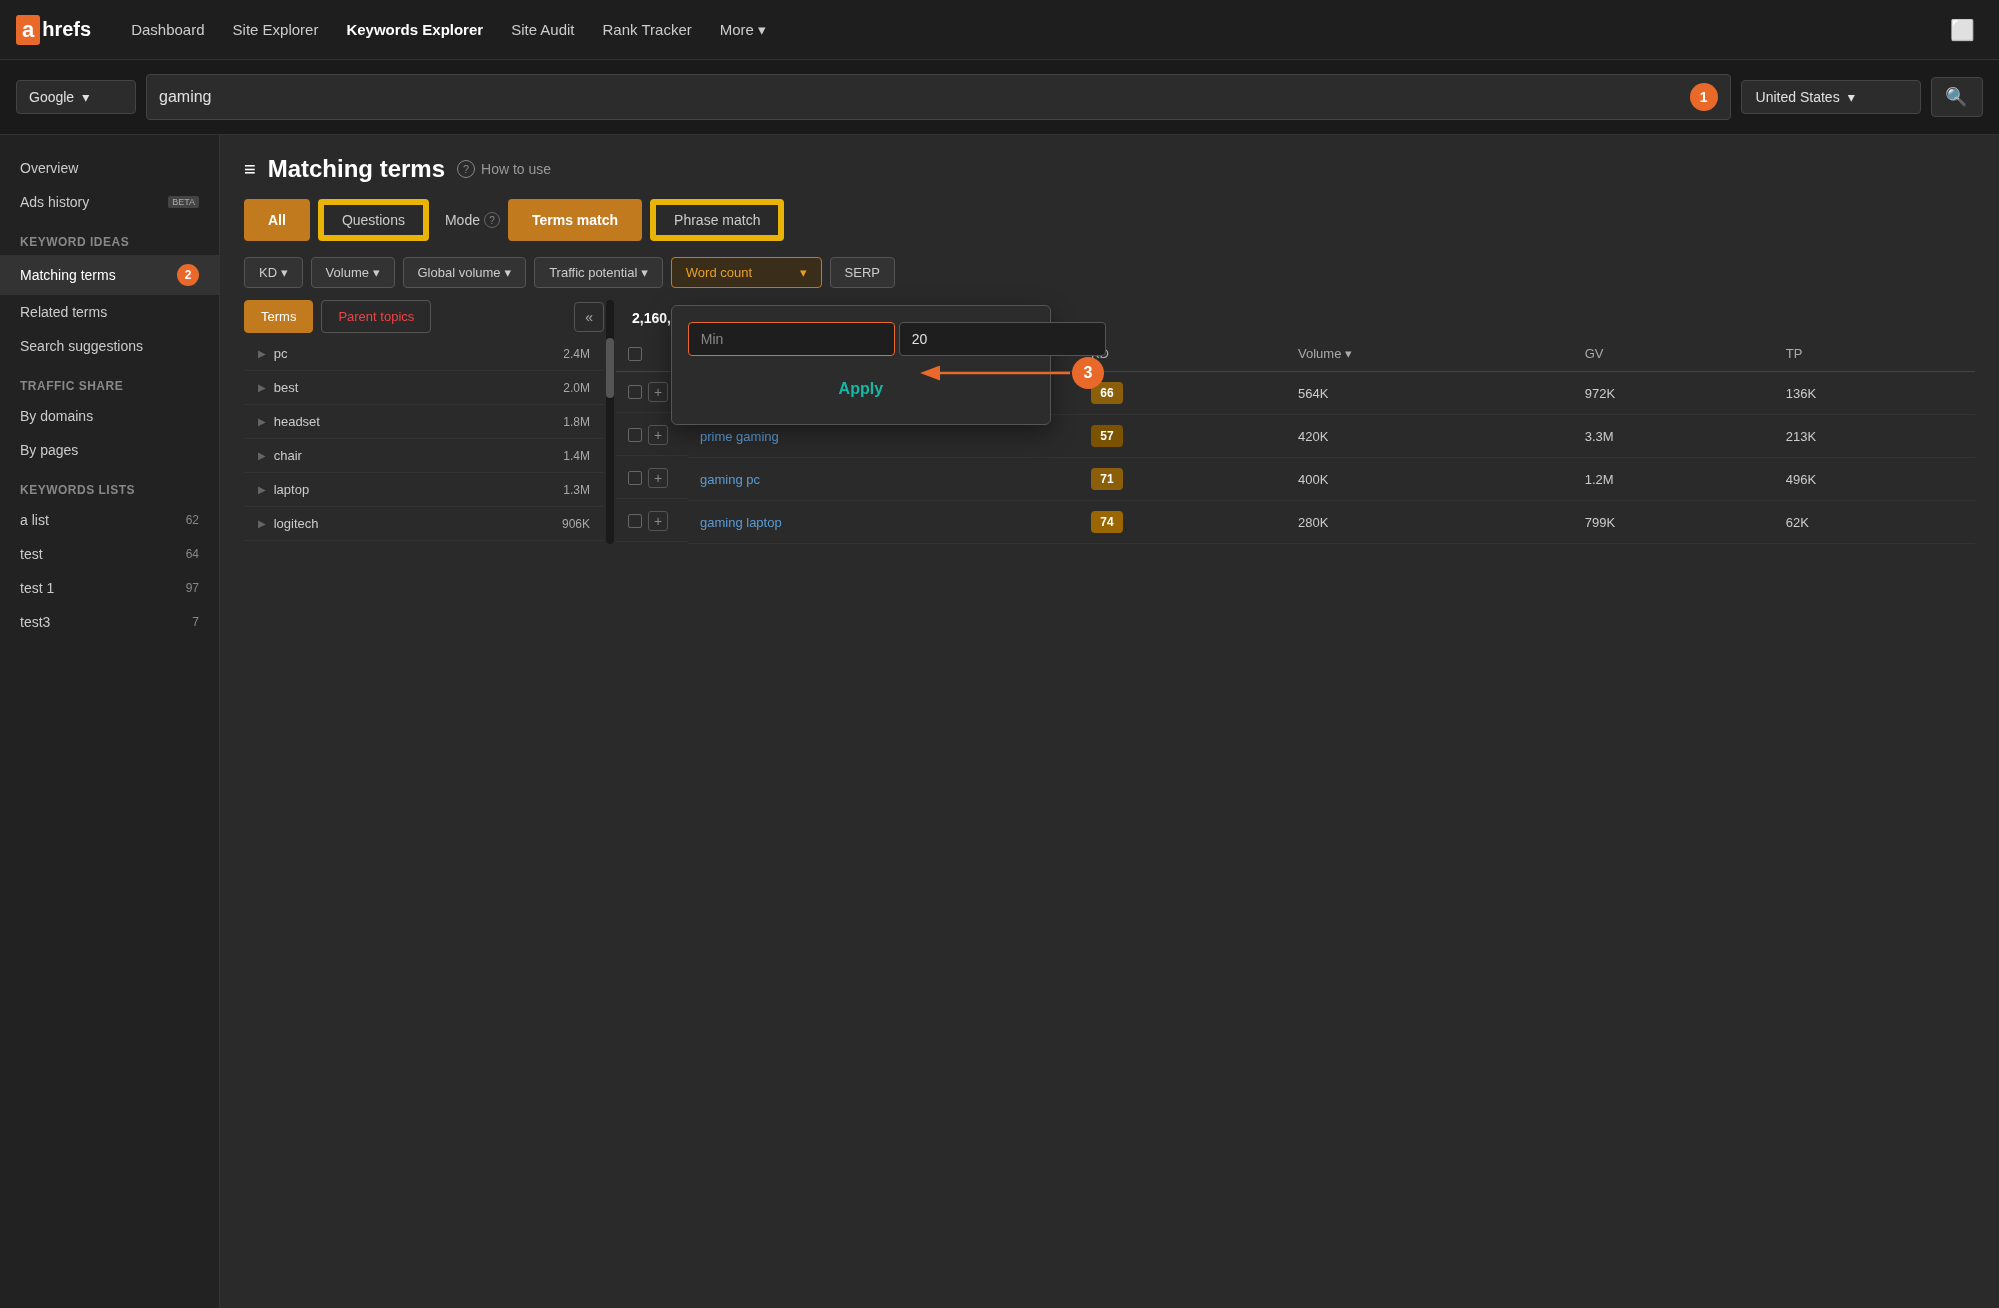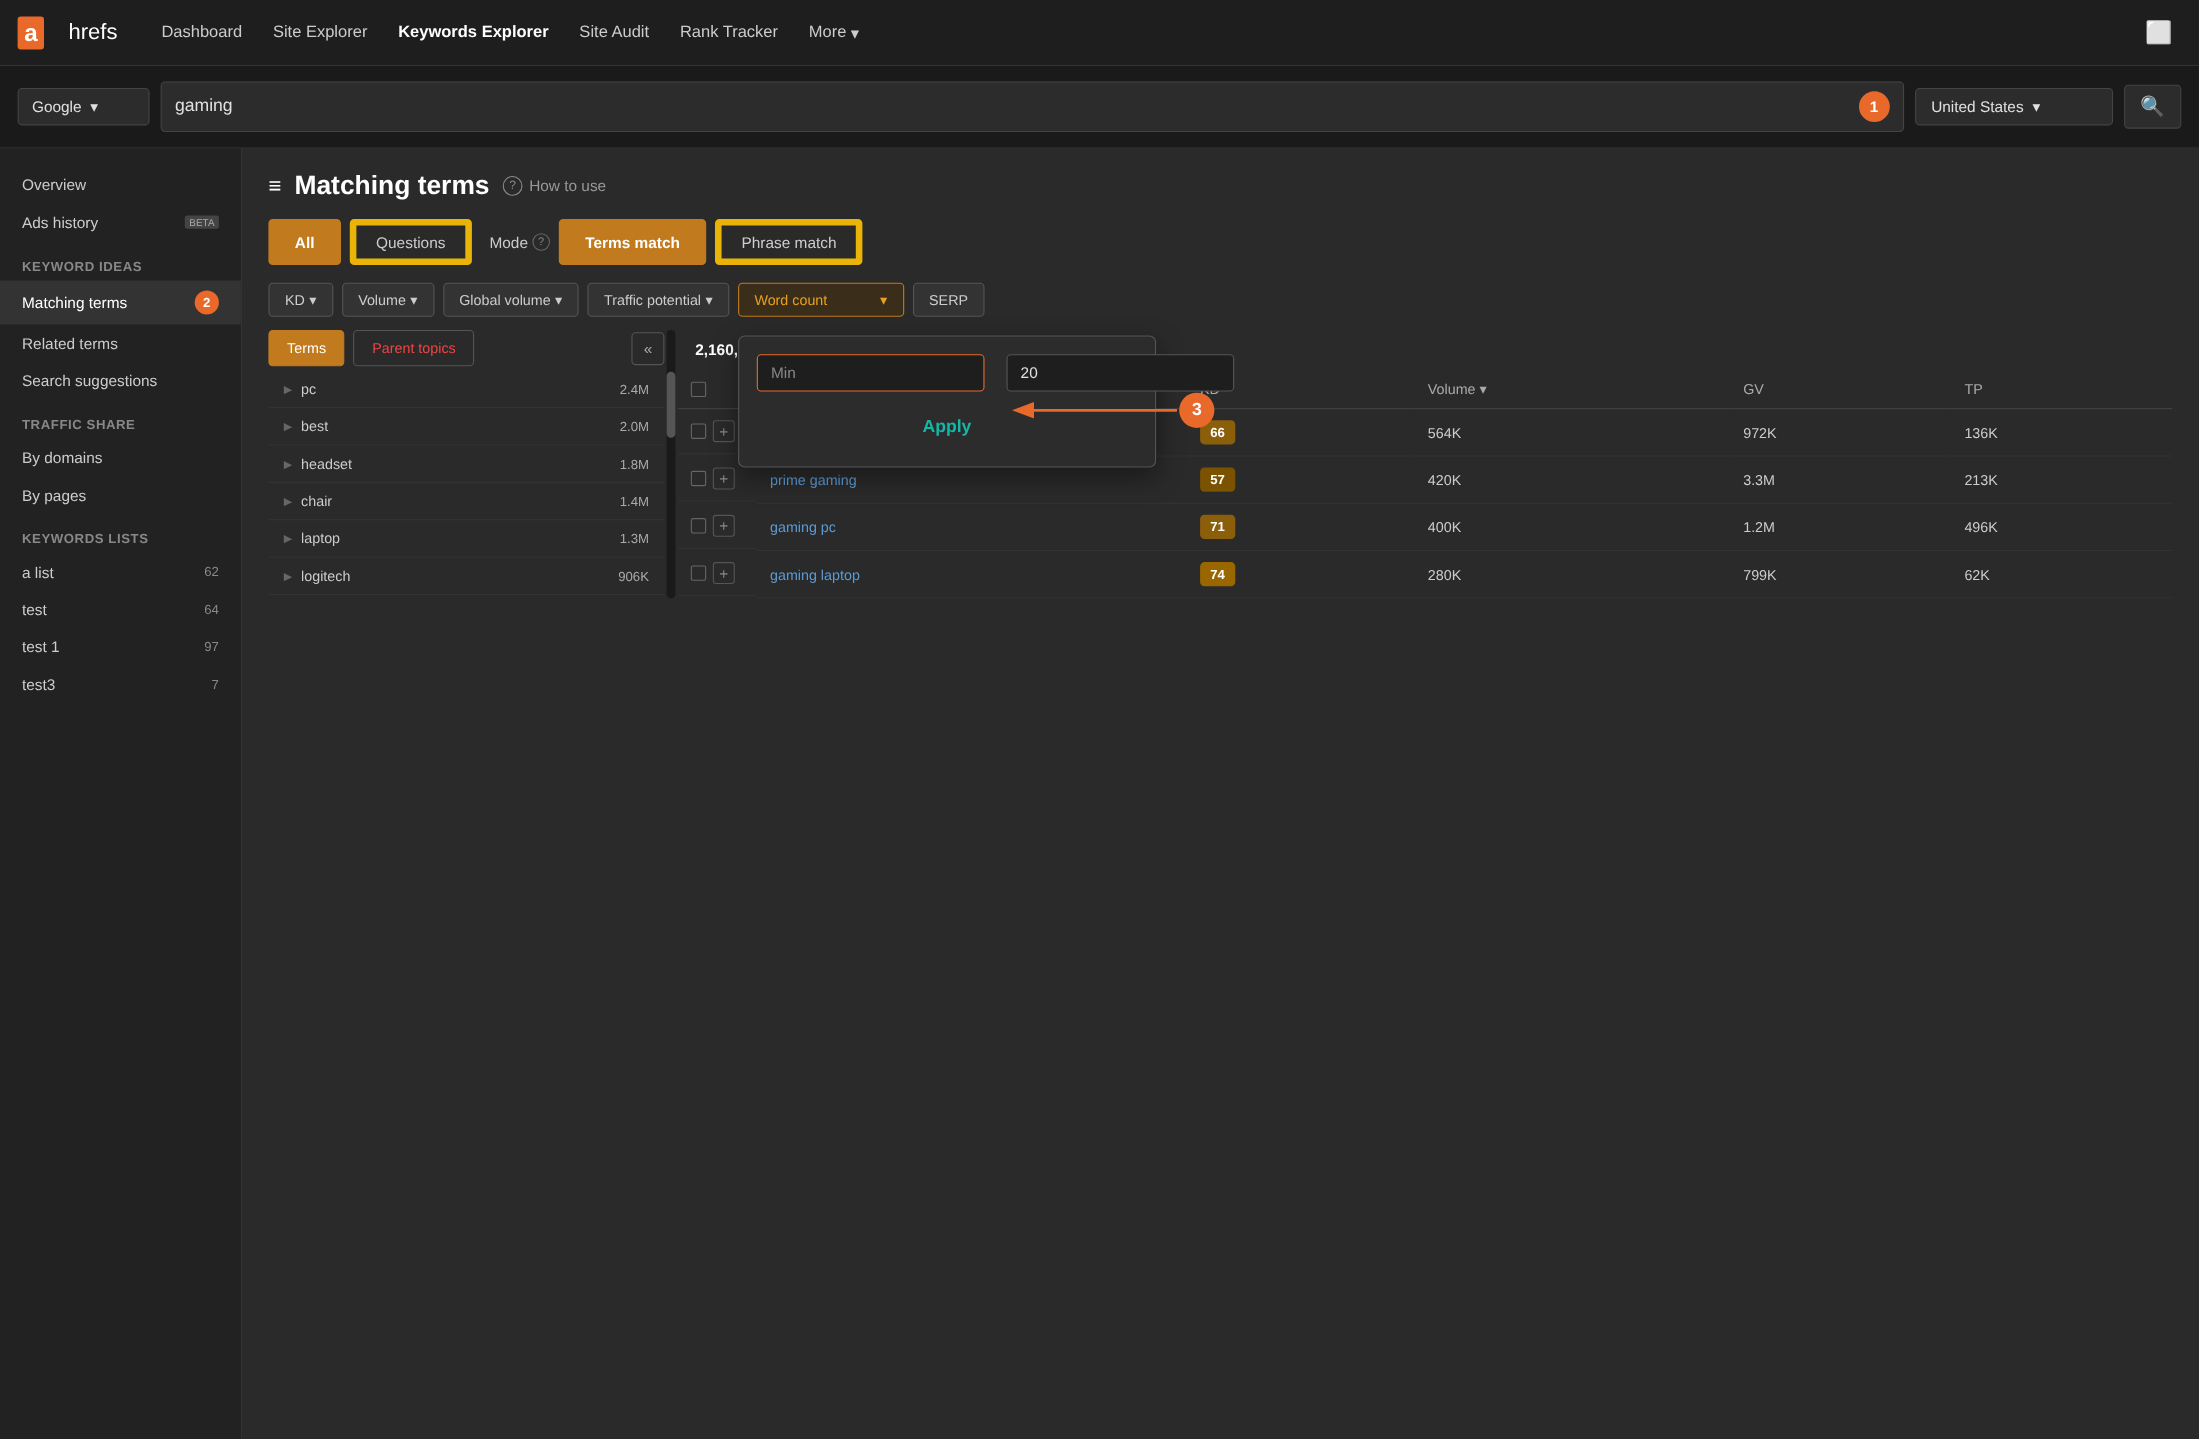--- a/index.html
+++ b/index.html
@@ -14,21 +14,21 @@
       height: 60px;
       border-bottom: 1px solid #333;
     }
     .logo {
       display: flex; align-items: center; margin-right: 28px;
     }
     .logo-a {
       background: #e8692a; color: #fff; font-weight: 900; font-size: 22px;
       padding: 2px 6px; border-radius: 3px; margin-right: 2px;
     }
-    .logo-hrefs { color: #fff; font-weight: 400; font-size: 20px; margin-left: 20px; }
+    .logo-hrefs { color: #fff; font-weight: 700; font-size: 20px; }
     .nav-links { display: flex; align-items: center; gap: 4px; flex: 1; }
     .nav-link {
       color: #ccc; padding: 8px 12px; border-radius: 4px; cursor: pointer;
       white-space: nowrap; font-size: 15px;
     }
     .nav-link.active { color: #fff; font-weight: 600; }
     .nav-more { display: flex; align-items: center; gap: 4px; color: #ccc; font-size: 15px; cursor: pointer; padding: 8px 12px; }
     .nav-spacer { flex: 1; }
     .nav-icon { color: #aaa; font-size: 20px; cursor: pointer; padding: 8px; }
 
@@ -148,21 +148,21 @@
     }
     .wc-active { border-color: #c17a1e !important; background: #3a2e1a !important; color: #e8a020 !important; gap: 48px; }
 
     
     .filter-popup {
       position: absolute; top: 48px; left: 0; z-index: 100;
       background: #2c2c2c; border: 1px solid #555; border-radius: 6px;
       padding: 16px; width: 380px; box-shadow: 0 8px 24px rgba(0,0,0,0.4);
     }
     .filter-popup-inputs {
-      display: flex; align-items: center; gap: 20px; margin-bottom: 14px;
+      display: flex; align-items: center; gap: 4px; margin-bottom: 14px;
     }
     .filter-input {
       flex: 1; background: #1e1e1e; border: 1px solid #e8692a; border-radius: 4px;
       color: #e0e0e0; padding: 8px 12px; font-size: 14px; outline: none;
     }
     .filter-input::placeholder { color: #888; }
     .filter-input-max {
       flex: 1; background: #1e1e1e; border: 1px solid #555; border-radius: 4px;
       color: #e0e0e0; padding: 8px 12px; font-size: 14px; outline: none;
     }

